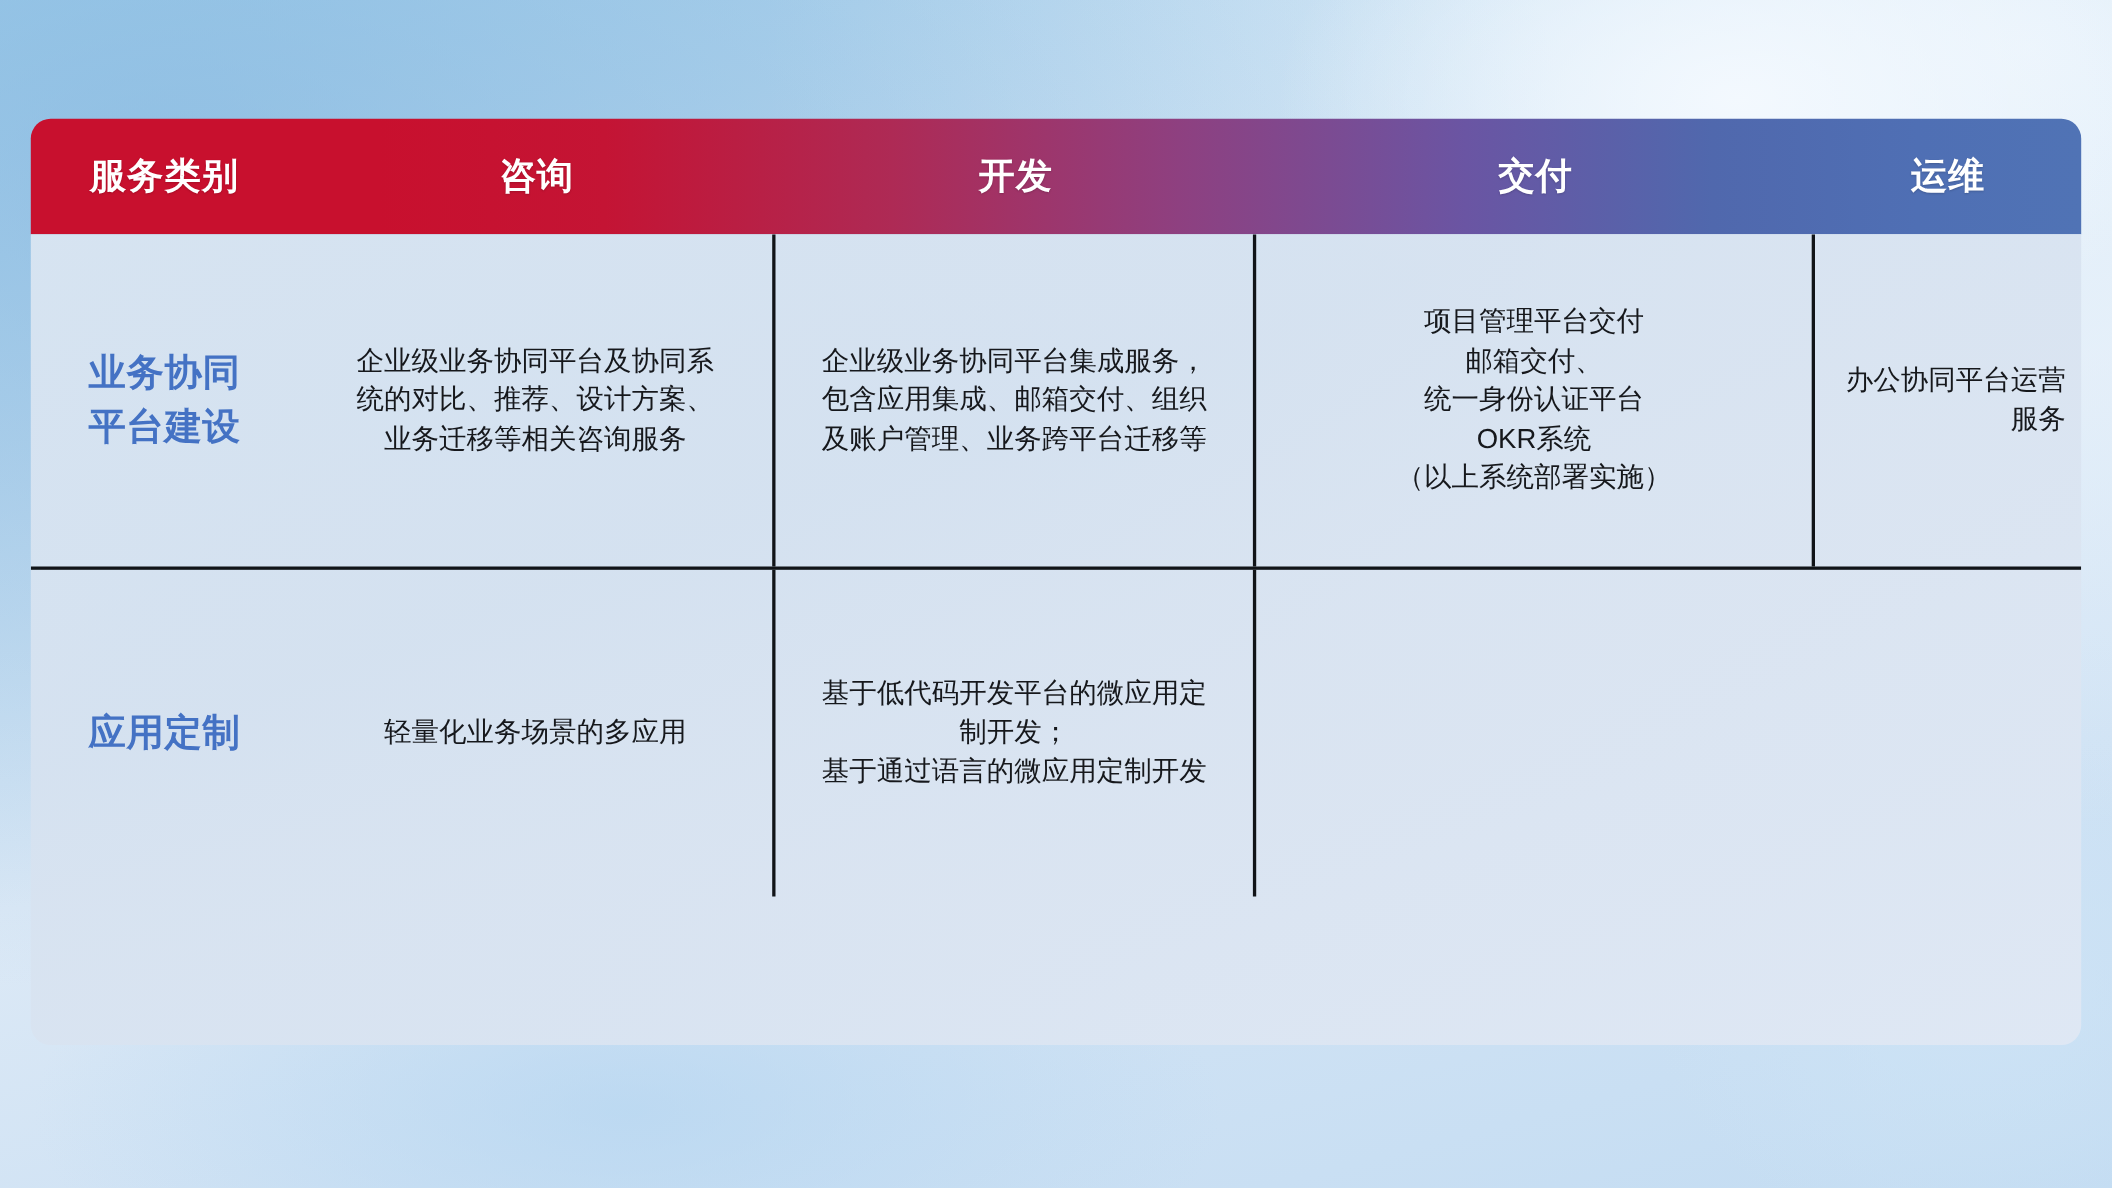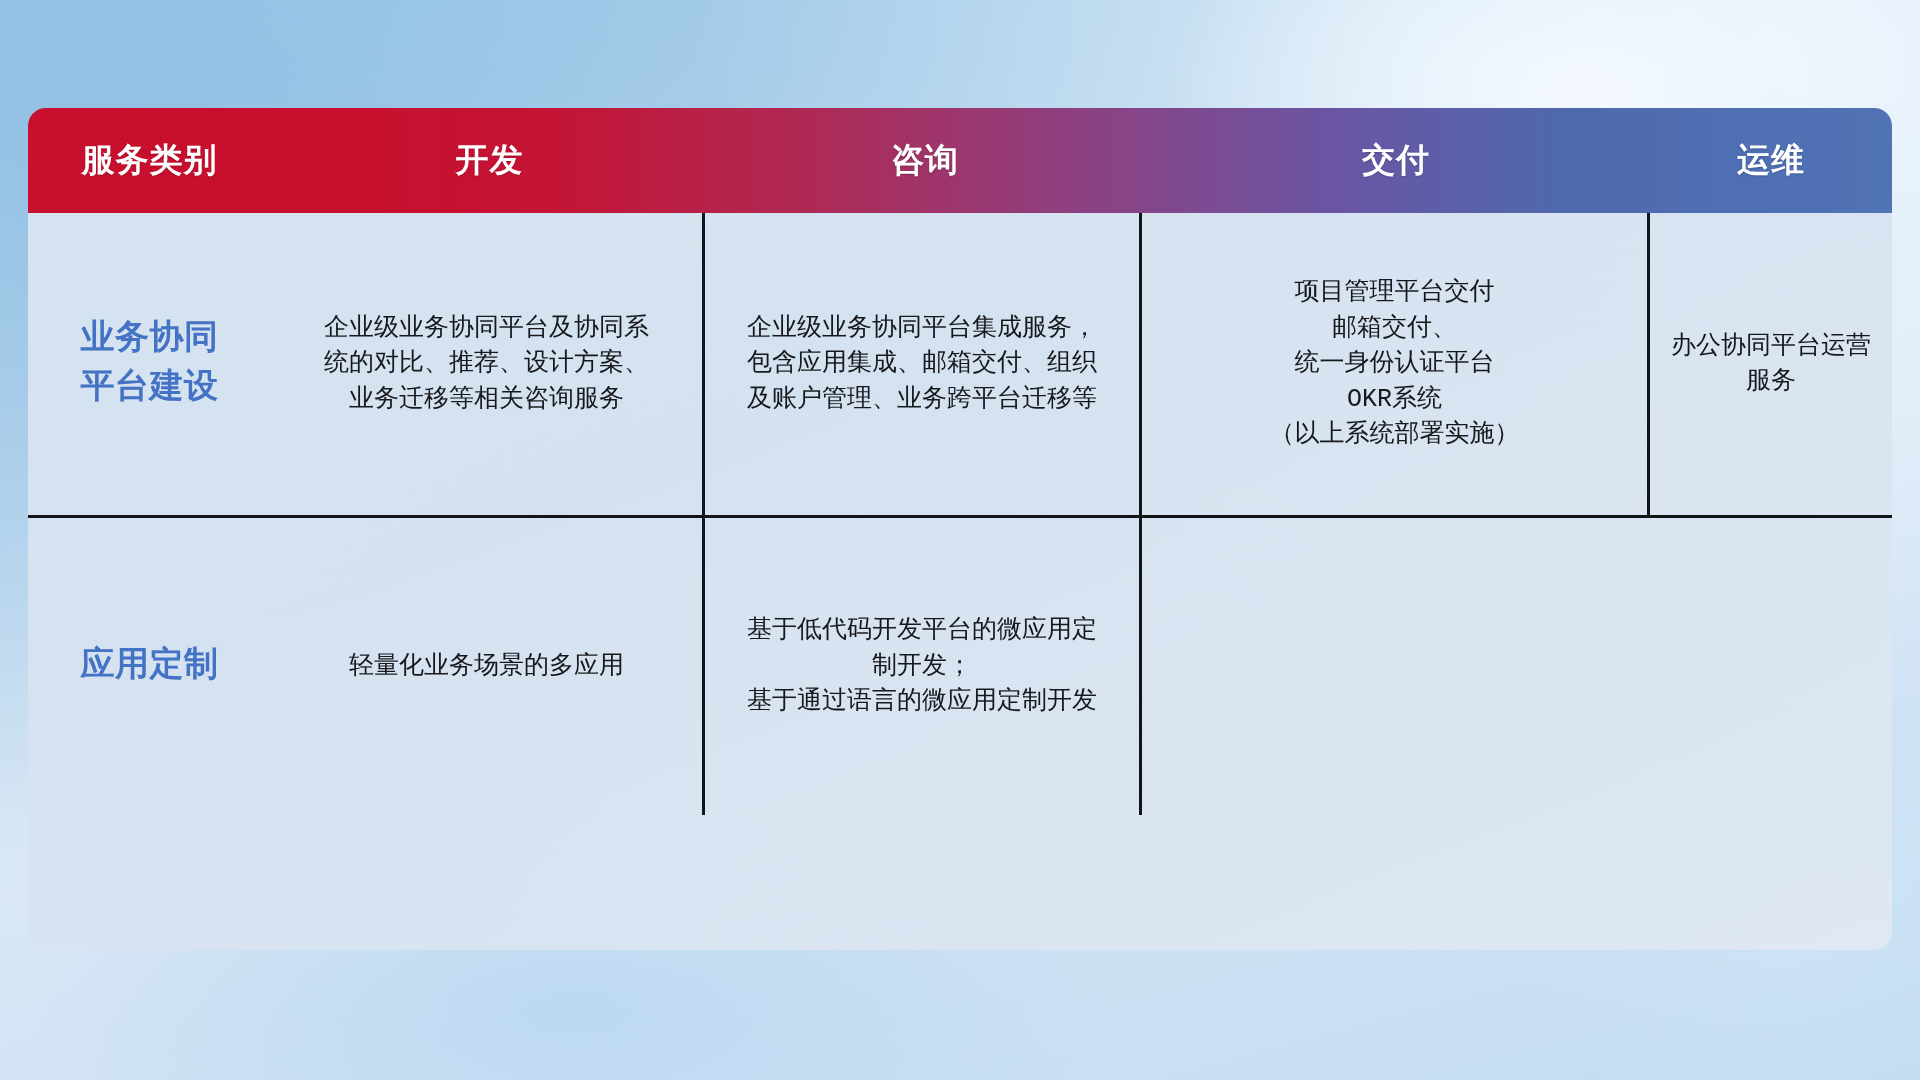--- a/index.html
+++ b/index.html
@@ -115,55 +115,54 @@
   .cell {
     display: flex;
     align-items: center;
     justify-content: center;
     padding: 21px 14px;
     text-align: center;
     color: #16181c;
     font-size: 25px;
     line-height: 1.42;
     white-space: pre-line;
-    font-family: Liberation Mono, monospace;
   }
 
   
   .cell.sep-right { border-right: 3px solid #111418; }
 
   .cell.cat {
     color: #4472c4;
     font-weight: bold;
     font-size: 34px;
     line-height: 1.45;
     letter-spacing: 0.5px;
   }
 
   
   .c0 { flex: 0 0 243px; }
   .c1 { flex: 0 0 434px; }
   .c2 { flex: 0 0 437px; }
   .c3 { flex: 0 0 508px; }
-  .c4 { flex: 0 0 242px; }
+  .c4 { flex: 0 0 242px; text-align: right; }
 </style>
 </head>
 <body>
 
 <div class="bg-haze-top-right"></div>
 <div class="bg-haze-bottom"></div>
 <div class="bg-haze-right"></div>
 
 <div class="table-wrap">
   <div class="table">
 
     <div class="thead">
       <div class="th c0">服务类别</div>
+      <div class="th c1">咨询</div>
       <div class="th c2">开发</div>
-      <div class="th c1">咨询</div>
       <div class="th c3">交付</div>
       <div class="th c4">运维</div>
     </div>
 
     <div class="tbody">
 
       <div class="row r1">
         <div class="cell cat c0">业务协同
 平台建设</div>
         <div class="cell c1 sep-right">企业级业务协同平台及协同系

